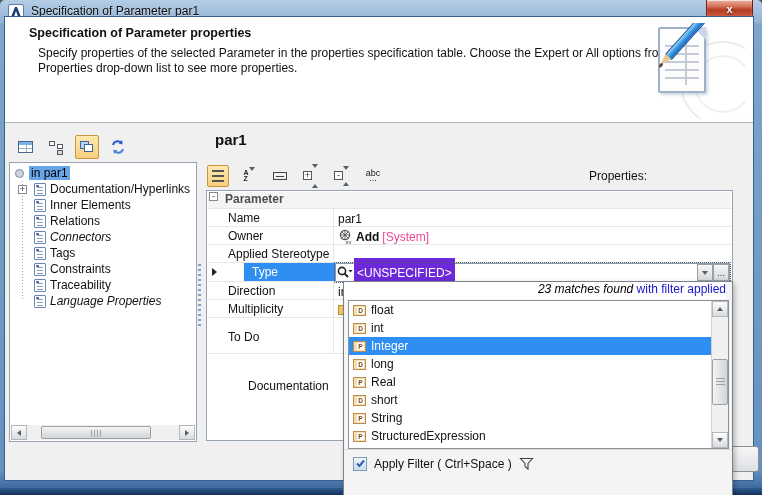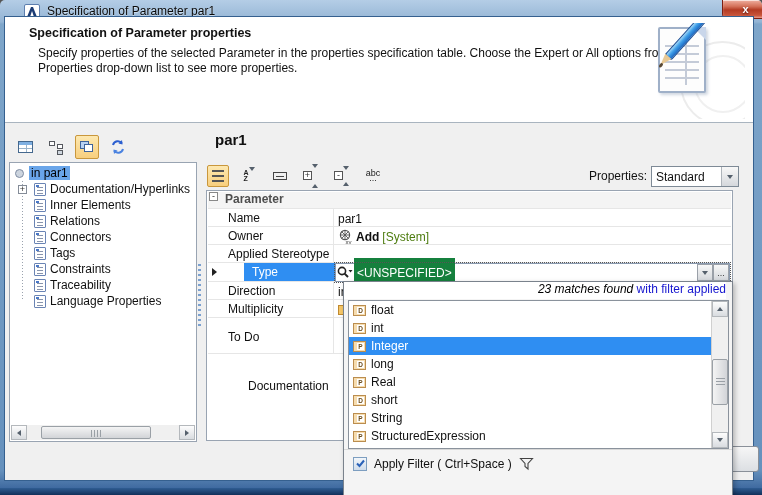--- a/index.html
+++ b/index.html
@@ -9,21 +9,21 @@
     position:relative;width:762px;height:495px;
     font-family:"Liberation Sans","DejaVu Sans",sans-serif;
     font-size:12px;color:#111;
     background:linear-gradient(180deg,#b4cde6 0px,#93b4d4 22px,#7fa6ca 24px,#6691bd 470px,#3f6aa0 488px);
     border-radius:5px 5px 0 0;
     overflow:hidden;
   }
   .frame-bottom{left:0;right:0;bottom:0;height:7px;
     background:linear-gradient(180deg,#2f5d92,#12305a);}
   
-  .titlebar{left:16px;top:0;right:0;height:23px;}
+  .titlebar{left:0;top:0;right:0;height:23px;}
   .app-icon{left:8px;top:4px;width:16px;height:16px;background:#fff;border:1px solid #5d7eae;border-radius:2px;}
   .app-icon svg{display:block;}
   .win-title{left:31px;top:4px;color:#0a0a0a;text-shadow:0 1px 1px rgba(255,255,255,.55);}
   .close-btn{left:706px;top:0px;width:47px;height:19px;border:1px solid #7c1f12;border-top:none;
     border-radius:0 0 5px 5px;
     background:linear-gradient(180deg,#f0b0a0 0%,#d4725a 35%,#b33b23 55%,#c8543a 85%,#e8907a 100%);
     box-shadow:inset 0 1px 0 rgba(255,255,255,.6), inset 0 0 2px rgba(255,255,255,.4);
     color:#fff;text-align:center;font-weight:bold;font-size:11px;line-height:18px;
     text-shadow:0 1px 2px rgba(60,0,0,.8);cursor:pointer;}
   
@@ -115,25 +115,25 @@
   .ptable{left:201px;top:173px;width:527px;height:251px;background:#fff;border:1px solid #99a4b2;}
   .prow{left:1px;right:1px;display:flex;border-bottom:1px solid #e6e6e6;}
   .pcell-m{width:12px;flex:none;display:flex;align-items:center;justify-content:center;}
   .pcell-l{width:114px;flex:none;padding:2px 0 0 8px;border-right:1px solid #e6e6e6;}
   .pcell-v{flex:1;padding:2px 0 0 4px;display:flex;align-items:center;gap:3px;}
   .grp{background:#f4f4f4;font-weight:bold;color:#4e4e4e;}
   .grp .minus{width:9px;height:9px;border:1px solid #888;background:#fff;font-size:9px;line-height:7px;text-align:center;color:#333;font-weight:normal;margin-left:1px;}
   .grp .gl{padding-left:7px;}
   .rowsel .pcell-l{background:#2f8ef2;color:#fff;margin-left:24px;}
   .sel-arrow{width:0;height:0;border-left:5px solid #222;border-top:4px solid transparent;border-bottom:4px solid transparent;}
-  .gray{color:#4d7c0f;}
+  .gray{color:#ec4899;}
   .owner-ic{flex:none;}
   .type-editor{position:absolute;left:127px;top:0px;right:1px;height:19px;background:#fff;
     border:1px solid #8a9ab0;outline:1px dotted #555;outline-offset:0px;display:flex;align-items:center;z-index:4;}
-  .type-editor .txt{background:#15803d;color:#fff;padding:8px 3px;}
+  .type-editor .txt{background:#6d28d9;color:#fff;padding:8px 3px;}
   .mini-btn{width:16px;height:17px;flex:none;background:linear-gradient(180deg,#f8f8f8,#d5d8dc);
     border:1px solid #9aa0a8;display:flex;align-items:center;justify-content:center;font-size:9px;line-height:8px;color:#333;cursor:pointer;}
   .mult-ic{width:10px;height:10px;background:#f6c768;border:1px solid #c08a30;}
   
   .part-btn{left:722px;top:429px;width:32px;height:26px;border:1px solid #8a9099;border-radius:3px;
     background:linear-gradient(180deg,#f6f6f6,#dcdfe3);z-index:3;}
   
   .popup{left:338px;top:264px;width:390px;height:231px;background:#f4f4f4;border:1px solid #7a828c;
     box-shadow:2px 2px 5px rgba(0,0,0,.25);z-index:30;}
   .pop-status{left:0;right:6px;top:0;height:17px;text-align:right;background:#fff;}
@@ -241,21 +241,21 @@
           </span>
         <span>Inner Elements</span>
       </div>
       <div class="abs titem" style="top:50px;left:24px;">
         <span class="doc-ic">
             <i></i>
             <b></b>
           </span>
         <span>Relations</span>
       </div>
-      <div class="abs titem" style="top:66px;left:24px;">
+      <div class="abs titem" style="top:66px;left:24px;font-style:italic;">
         <span class="doc-ic">
             <i></i>
             <b></b>
           </span>
         <span>Connectors</span>
       </div>
       <div class="abs titem" style="top:82px;left:24px;">
         <span class="doc-ic">
             <i></i>
             <b></b>
@@ -269,21 +269,21 @@
           </span>
         <span>Constraints</span>
       </div>
       <div class="abs titem" style="top:114px;left:24px;">
         <span class="doc-ic">
             <i></i>
             <b></b>
           </span>
         <span>Traceability</span>
       </div>
-      <div class="abs titem" style="top:130px;left:24px;">
+      <div class="abs titem" style="top:130px;left:24px;font-style:italic;">
         <span class="doc-ic">
             <i></i>
             <b></b>
           </span>
         <span>Language Properties</span>
       </div>
 
       <div class="abs hscroll">
         <div class="abs sb-btn" style="left:0;top:0;">
             <span class="tri-l"></span>
@@ -333,26 +333,20 @@
       </div>
       <div class="pbtn">
         <span class="ic-abc">
           <span>abc</span><br>
           <span>...</span>
         </span>
       </div>
     </div>
 
     <div class="abs props-lbl">Properties:</div>
-    <div class="abs combo">
-      <span class="val">Standard</span>
-      <span class="cbtn">
-          <span class="tri-d"></span>
-        </span>
-    </div>
 
     <div class="abs ptable">
       <div class="abs prow grp" style="top:1px;height:17px;">
         <span class="minus">-</span>
         <span class="gl">Parameter</span>
       </div>
       <div class="abs prow" style="top:18px;height:18px;">
         <span class="pcell-m"></span>
         <span class="pcell-l">Name</span>
         <span class="pcell-v">par1</span>

